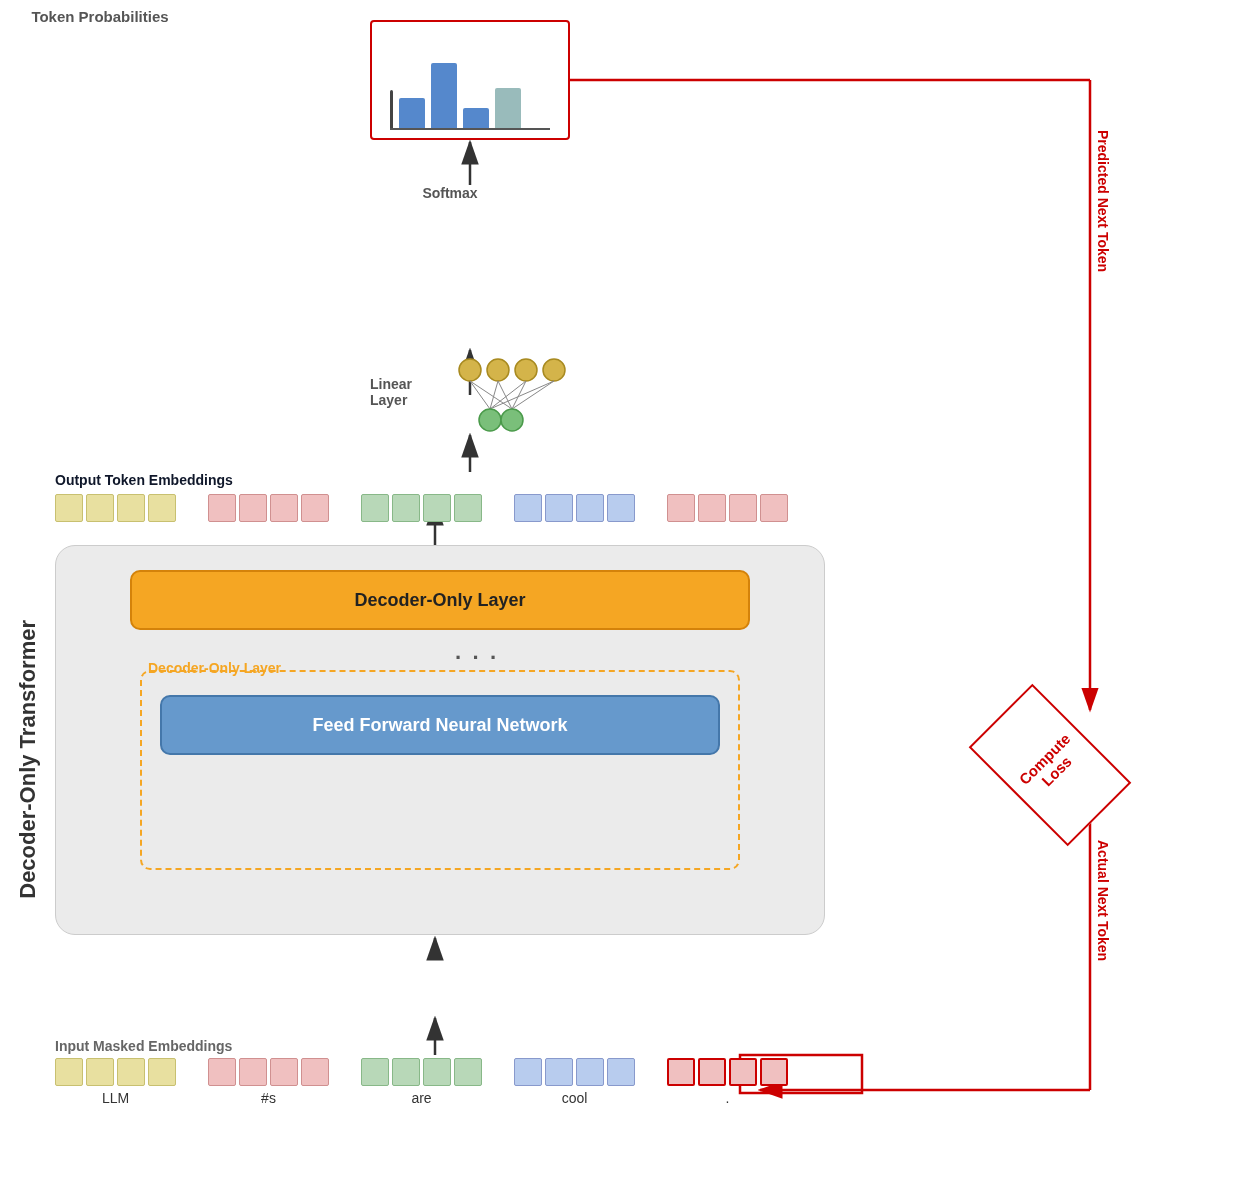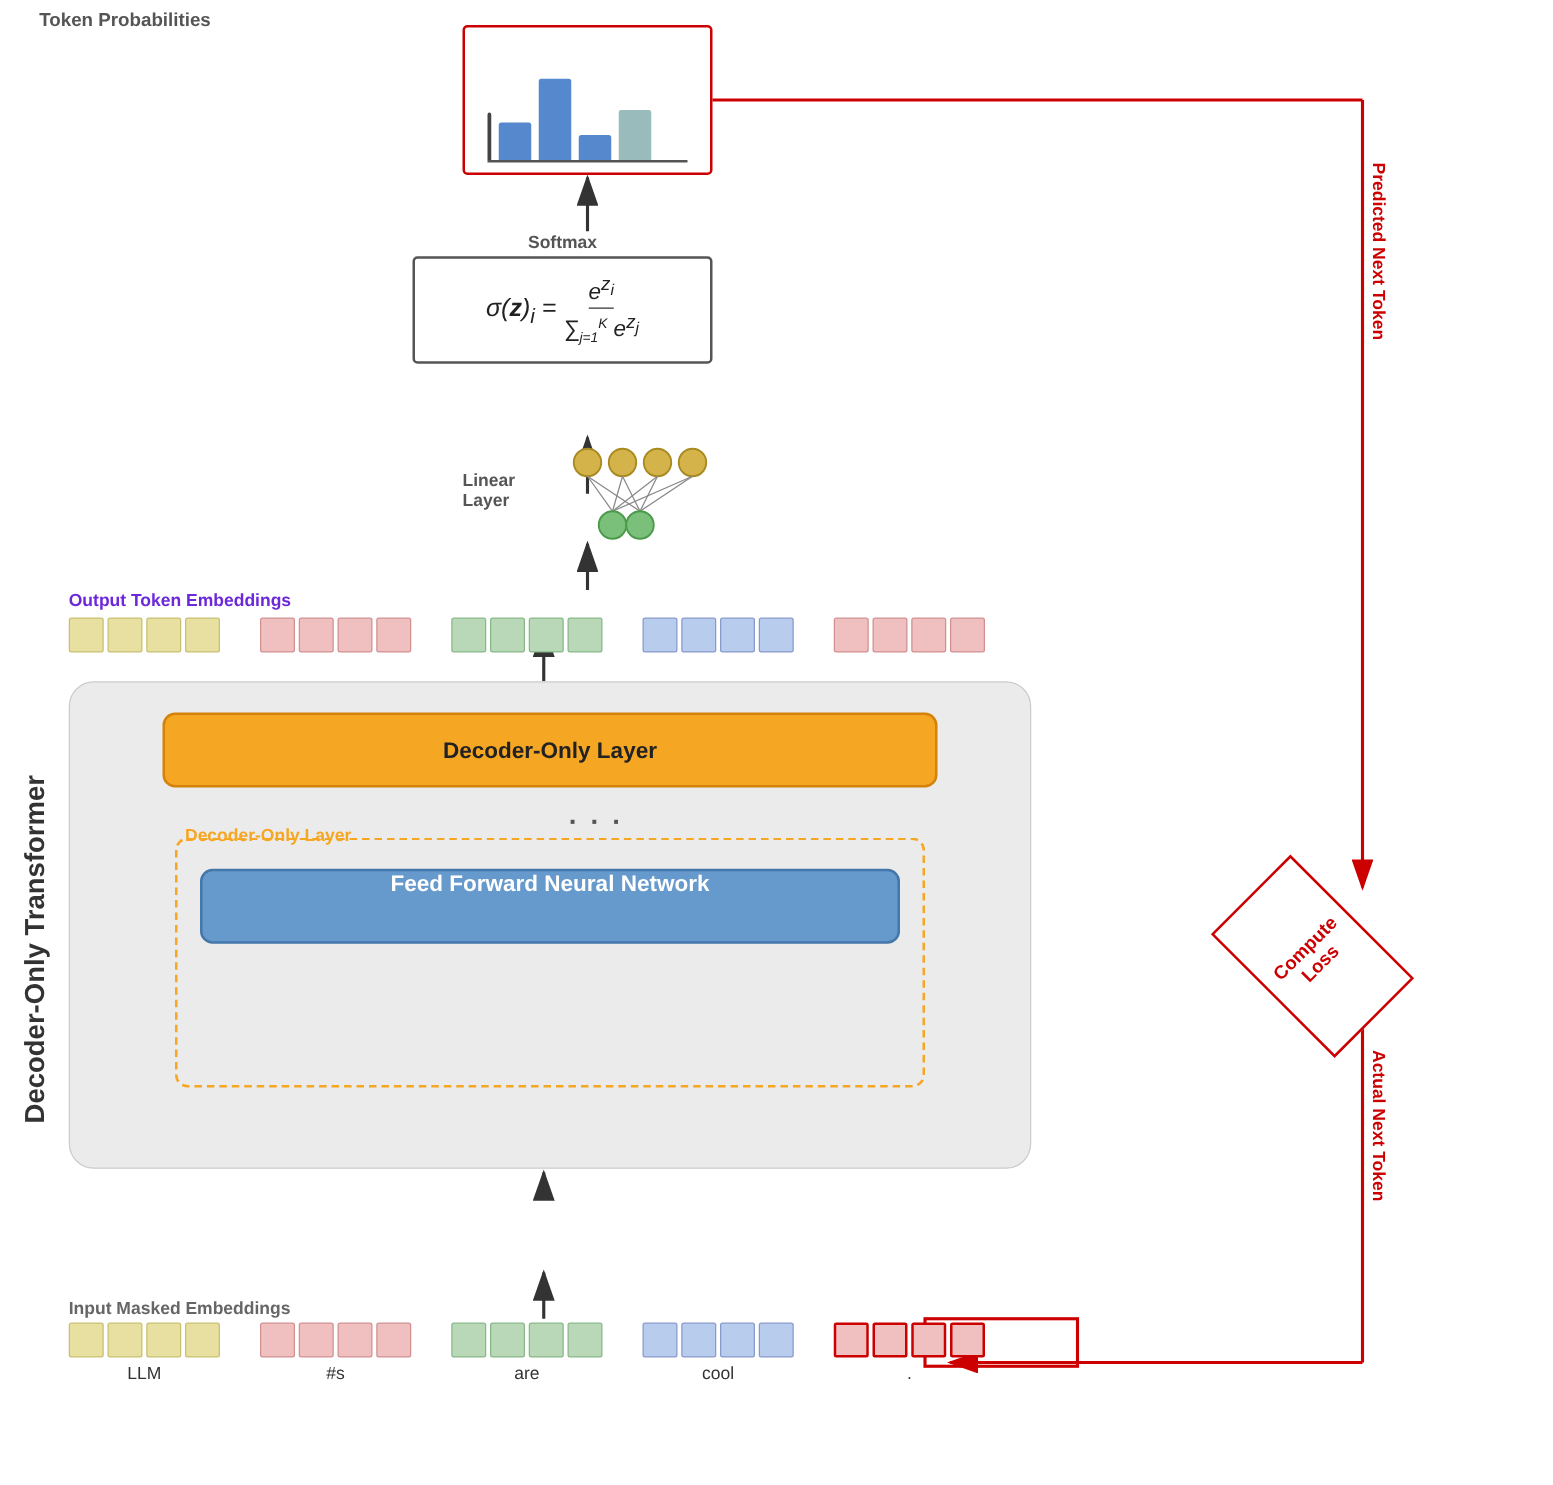--- a/index.html
+++ b/index.html
@@ -103,21 +103,21 @@
     
     .output-embeddings {
       position: absolute;
       top: 472px;
       left: 55px;
       width: 780px;
     }
     .embed-label {
       font-size: 14px;
       font-weight: 700;
-      color: #6d28d9;
+      color: #0f172a;
       margin-bottom: 6px;
     }
     .embed-row {
       display: flex;
       gap: 6px;
     }
     .embed-block {
       display: flex;
       gap: 3px;
     }
@@ -207,20 +207,21 @@
     .ffnn-box {
       position: absolute;
       top: 695px;
       left: 160px;
       width: 560px;
       height: 60px;
       background: #6699cc;
       border: 2px solid #4477aa;
       border-radius: 10px;
       display: flex;
+      align-items: center;
       justify-content: center;
     }
     .ffnn-text {
       font-size: 18px;
       font-weight: 700;
       color: #fff;
     }
 
     
     .mha-box {
@@ -405,28 +406,20 @@
       <div class="bar-line" style="height:38px;"></div>
       <div class="bar" style="width:26px; height:30px;"></div>
       <div class="bar" style="width:26px; height:65px;"></div>
       <div class="bar" style="width:26px; height:20px;"></div>
       <div class="bar" style="width:26px; height:40px; background:#9bb;"></div>
     </div>
   </div>
 
   <div class="softmax-container">
     <div class="softmax-label">Softmax</div>
-    <div class="softmax-box">
-      <div class="softmax-formula">
-        σ(<b>z</b>)<sub>i</sub> = <span style="display:inline-flex;flex-direction:column;align-items:center;vertical-align:middle;font-size:18px;">
-          <span style="border-bottom:1.5px solid #333;padding-bottom:2px;">e<sup>z<sub>i</sub></sup></span>
-          <span style="padding-top:2px;">∑<sub style="font-size:11px;">j=1</sub><sup style="font-size:11px;">K</sup> e<sup>z<sub>j</sub></sup></span>
-        </span>
-      </div>
-    </div>
   </div>
 
   <div class="linear-layer-container">
     <div class="linear-label">Linear Layer</div>
 
     <svg width="120" height="80">
 
       <circle cx="18" cy="15" r="11" fill="#d4b44a" stroke="#a88a20" stroke-width="1.5"></circle>
       <circle cx="46" cy="15" r="11" fill="#d4b44a" stroke="#a88a20" stroke-width="1.5"></circle>
       <circle cx="74" cy="15" r="11" fill="#d4b44a" stroke="#a88a20" stroke-width="1.5"></circle>

